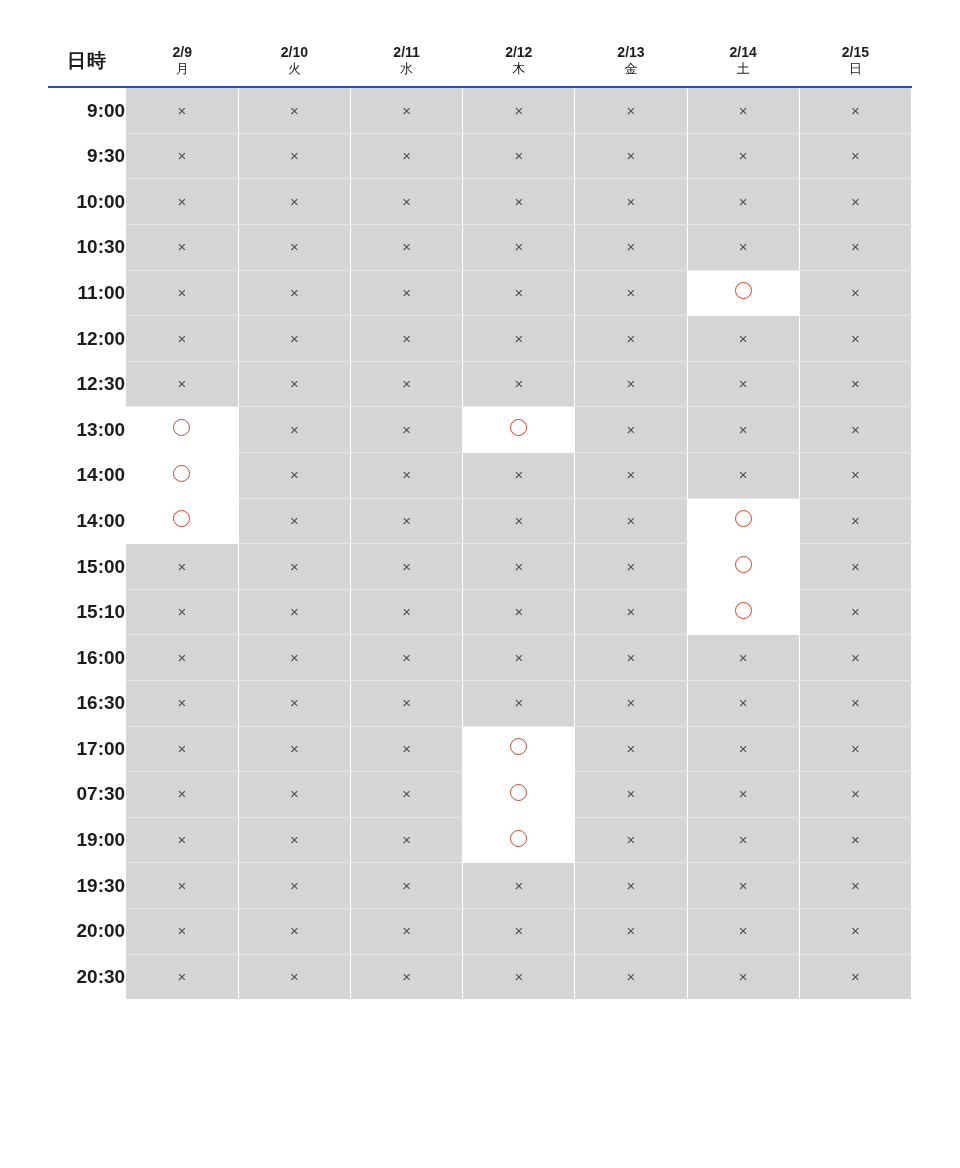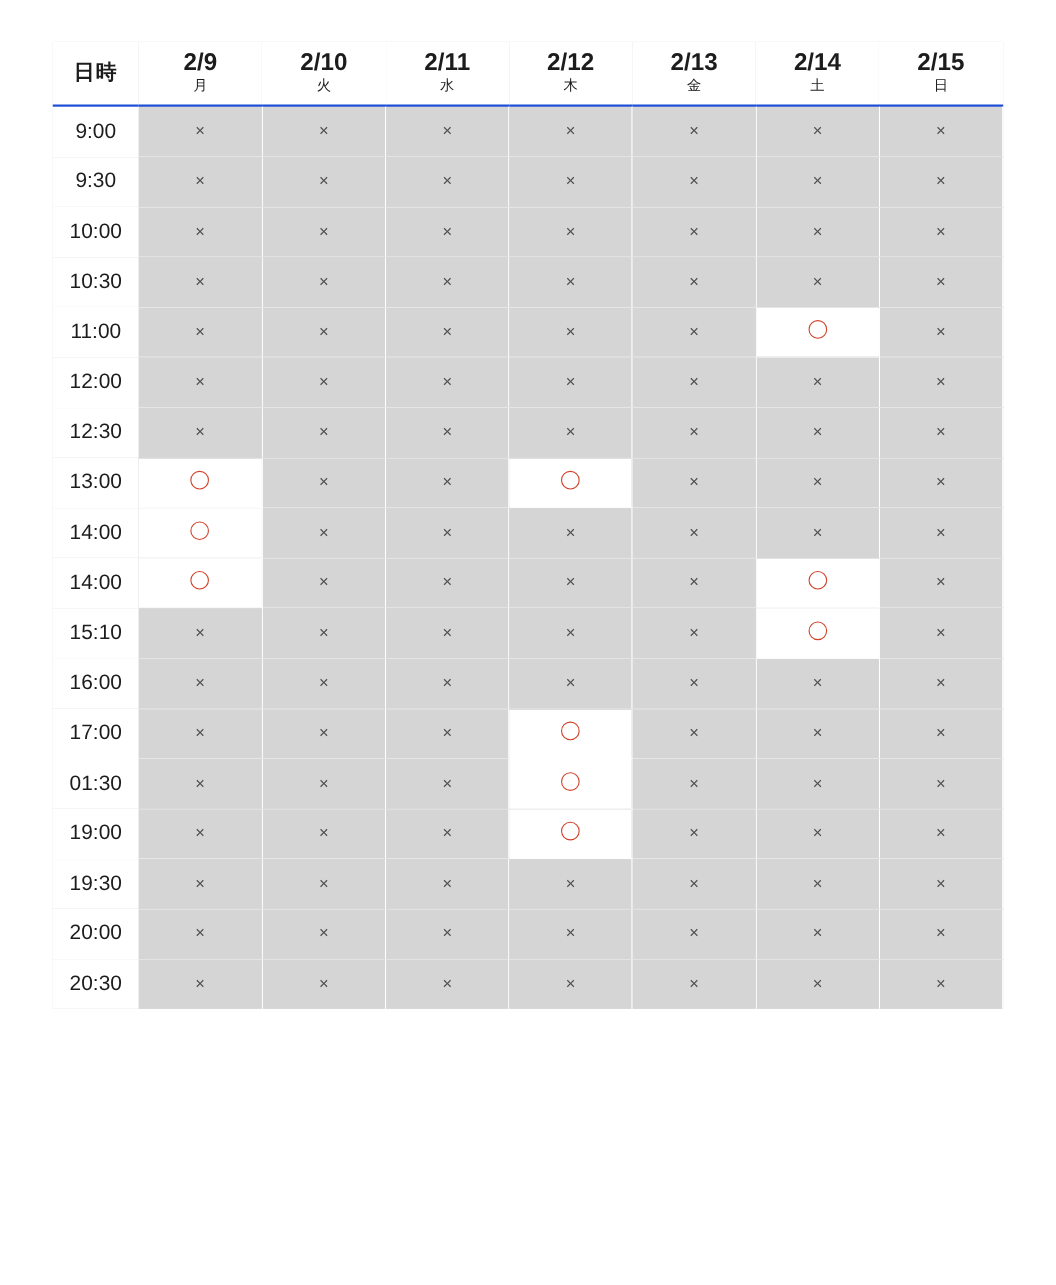--- a/index.html
+++ b/index.html
@@ -35,38 +35,38 @@
     vertical-align: middle;
     text-align: center;
   }
   th.head-time {
     font-size: 19px;
     font-weight: bold;
     color: #1c1c1c;
     letter-spacing: 1px;
   }
   .day-date {
-    font-size: 22px;
+    font-size: 14px;
     font-weight: bold;
     color: #1c1c1c;
     line-height: 1.15;
   }
   .day-dow {
     font-size: 13px;
     font-weight: normal;
     color: #1c1c1c;
     line-height: 1.4;
   }
 
   tbody th.row-time {
     background: #ffffff;
     font-size: 19px;
-    font-weight: normal;
+    font-weight: bold;
     color: #1c1c1c;
-    text-align: center;
+    text-align: right;
     height: 42.6px;
     border: none;
     margin-top: 20px;
   }
   tbody td.slot {
     height: 42.6px;
     text-align: center;
     vertical-align: middle;
     border-right: 1px solid #ffffff;
     border-bottom: 1px solid #e6e6e6;
@@ -240,51 +240,71 @@
           <th class="row-time">14:00</th>
           <td class="slot open"><span class="mark-o"></span></td>
           <td class="slot"><span class="mark-x">×</span></td>
           <td class="slot"><span class="mark-x">×</span></td>
           <td class="slot"><span class="mark-x">×</span></td>
           <td class="slot"><span class="mark-x">×</span></td>
           <td class="slot open"><span class="mark-o"></span></td>
           <td class="slot"><span class="mark-x">×</span></td>
         </tr>
         <tr>
+          <th class="row-time">15:00</th>
+          <td class="slot"><span class="mark-x">×</span></td>
+          <td class="slot"><span class="mark-x">×</span></td>
+          <td class="slot"><span class="mark-x">×</span></td>
+          <td class="slot"><span class="mark-x">×</span></td>
+          <td class="slot"><span class="mark-x">×</span></td>
+          <td class="slot open"><span class="mark-o"></span></td>
+          <td class="slot"><span class="mark-x">×</span></td>
+        </tr>
+        <tr>
           <th class="row-time">15:10</th>
           <td class="slot"><span class="mark-x">×</span></td>
           <td class="slot"><span class="mark-x">×</span></td>
           <td class="slot"><span class="mark-x">×</span></td>
           <td class="slot"><span class="mark-x">×</span></td>
           <td class="slot"><span class="mark-x">×</span></td>
           <td class="slot open"><span class="mark-o"></span></td>
           <td class="slot"><span class="mark-x">×</span></td>
         </tr>
         <tr>
           <th class="row-time">16:00</th>
           <td class="slot"><span class="mark-x">×</span></td>
           <td class="slot"><span class="mark-x">×</span></td>
           <td class="slot"><span class="mark-x">×</span></td>
           <td class="slot"><span class="mark-x">×</span></td>
           <td class="slot"><span class="mark-x">×</span></td>
           <td class="slot"><span class="mark-x">×</span></td>
           <td class="slot"><span class="mark-x">×</span></td>
         </tr>
         <tr>
+          <th class="row-time">16:30</th>
+          <td class="slot"><span class="mark-x">×</span></td>
+          <td class="slot"><span class="mark-x">×</span></td>
+          <td class="slot"><span class="mark-x">×</span></td>
+          <td class="slot"><span class="mark-x">×</span></td>
+          <td class="slot"><span class="mark-x">×</span></td>
+          <td class="slot"><span class="mark-x">×</span></td>
+          <td class="slot"><span class="mark-x">×</span></td>
+        </tr>
+        <tr>
           <th class="row-time">17:00</th>
           <td class="slot"><span class="mark-x">×</span></td>
           <td class="slot"><span class="mark-x">×</span></td>
           <td class="slot"><span class="mark-x">×</span></td>
           <td class="slot open"><span class="mark-o"></span></td>
           <td class="slot"><span class="mark-x">×</span></td>
           <td class="slot"><span class="mark-x">×</span></td>
           <td class="slot"><span class="mark-x">×</span></td>
         </tr>
         <tr>
-          <th class="row-time">01:30</th>
+          <th class="row-time">07:30</th>
           <td class="slot"><span class="mark-x">×</span></td>
           <td class="slot"><span class="mark-x">×</span></td>
           <td class="slot"><span class="mark-x">×</span></td>
           <td class="slot open"><span class="mark-o"></span></td>
           <td class="slot"><span class="mark-x">×</span></td>
           <td class="slot"><span class="mark-x">×</span></td>
           <td class="slot"><span class="mark-x">×</span></td>
         </tr>
         <tr>
           <th class="row-time">19:00</th>

